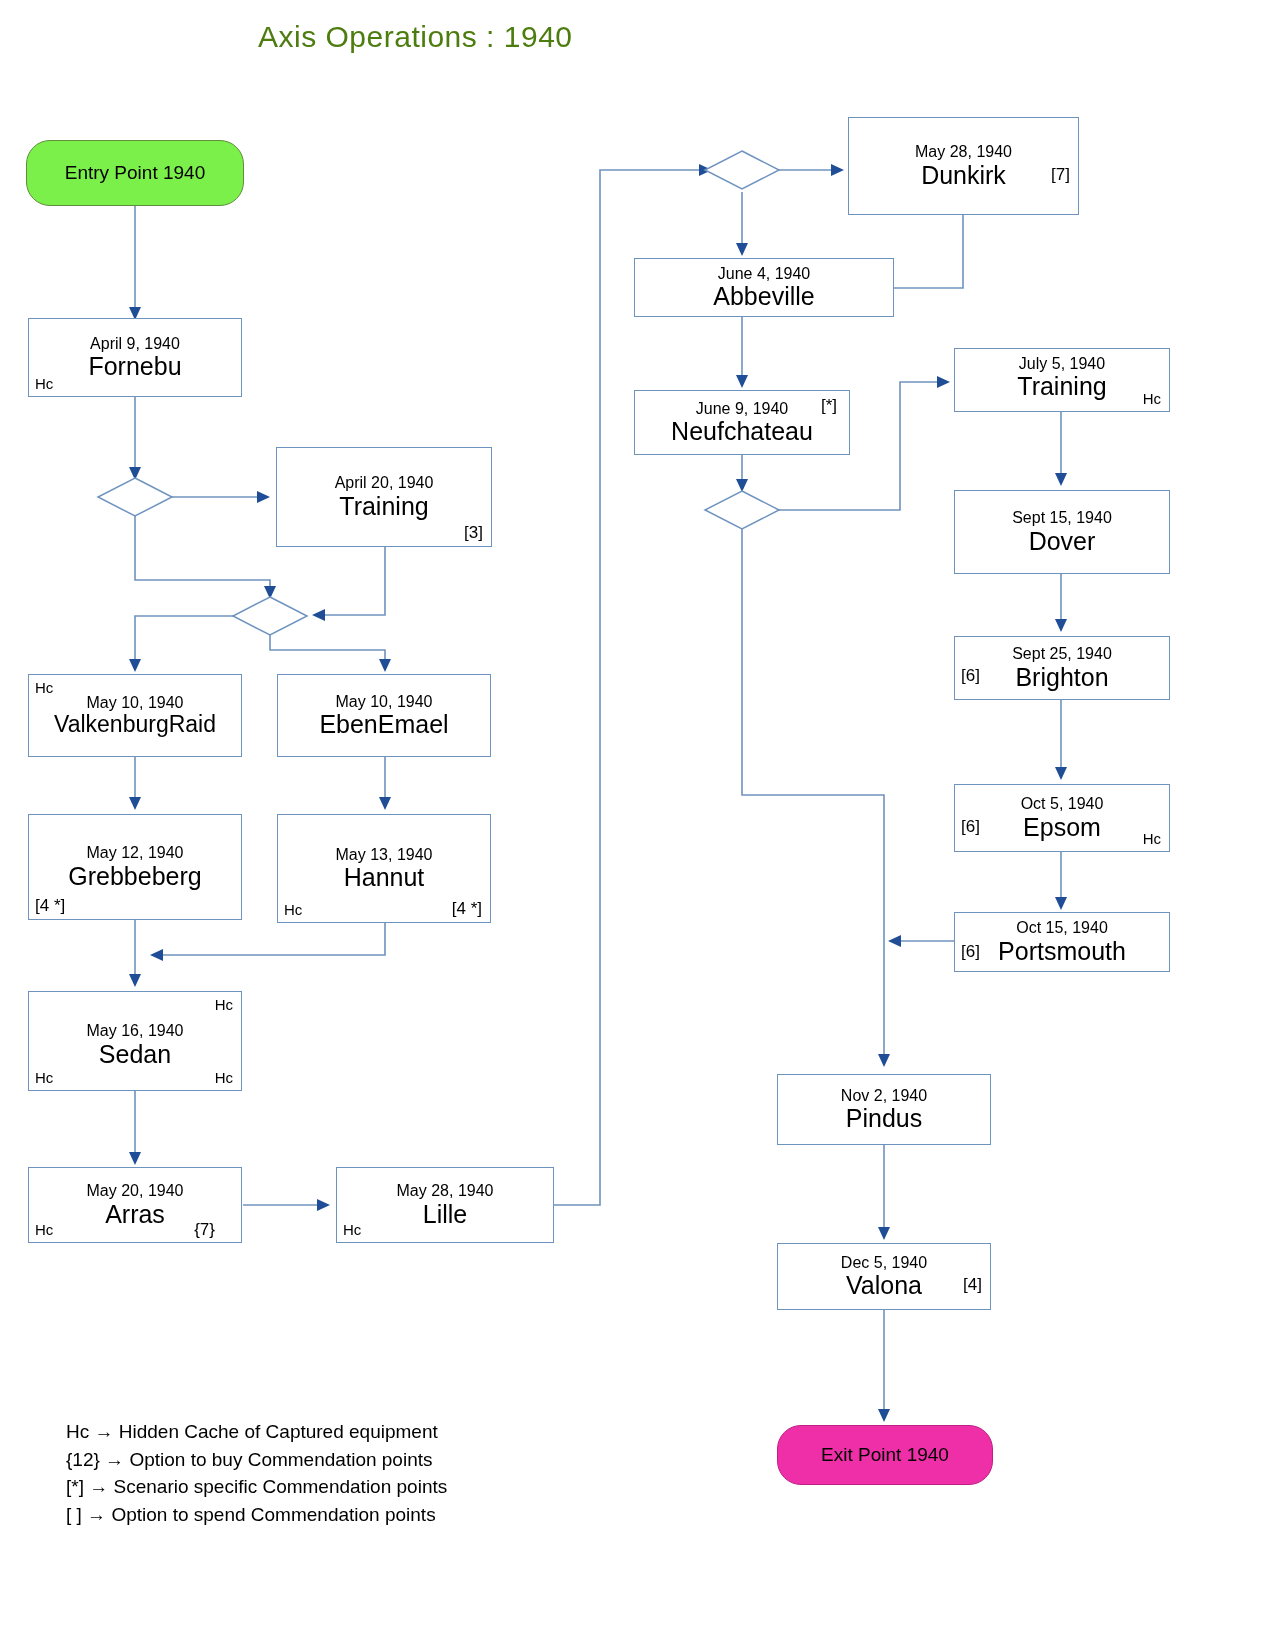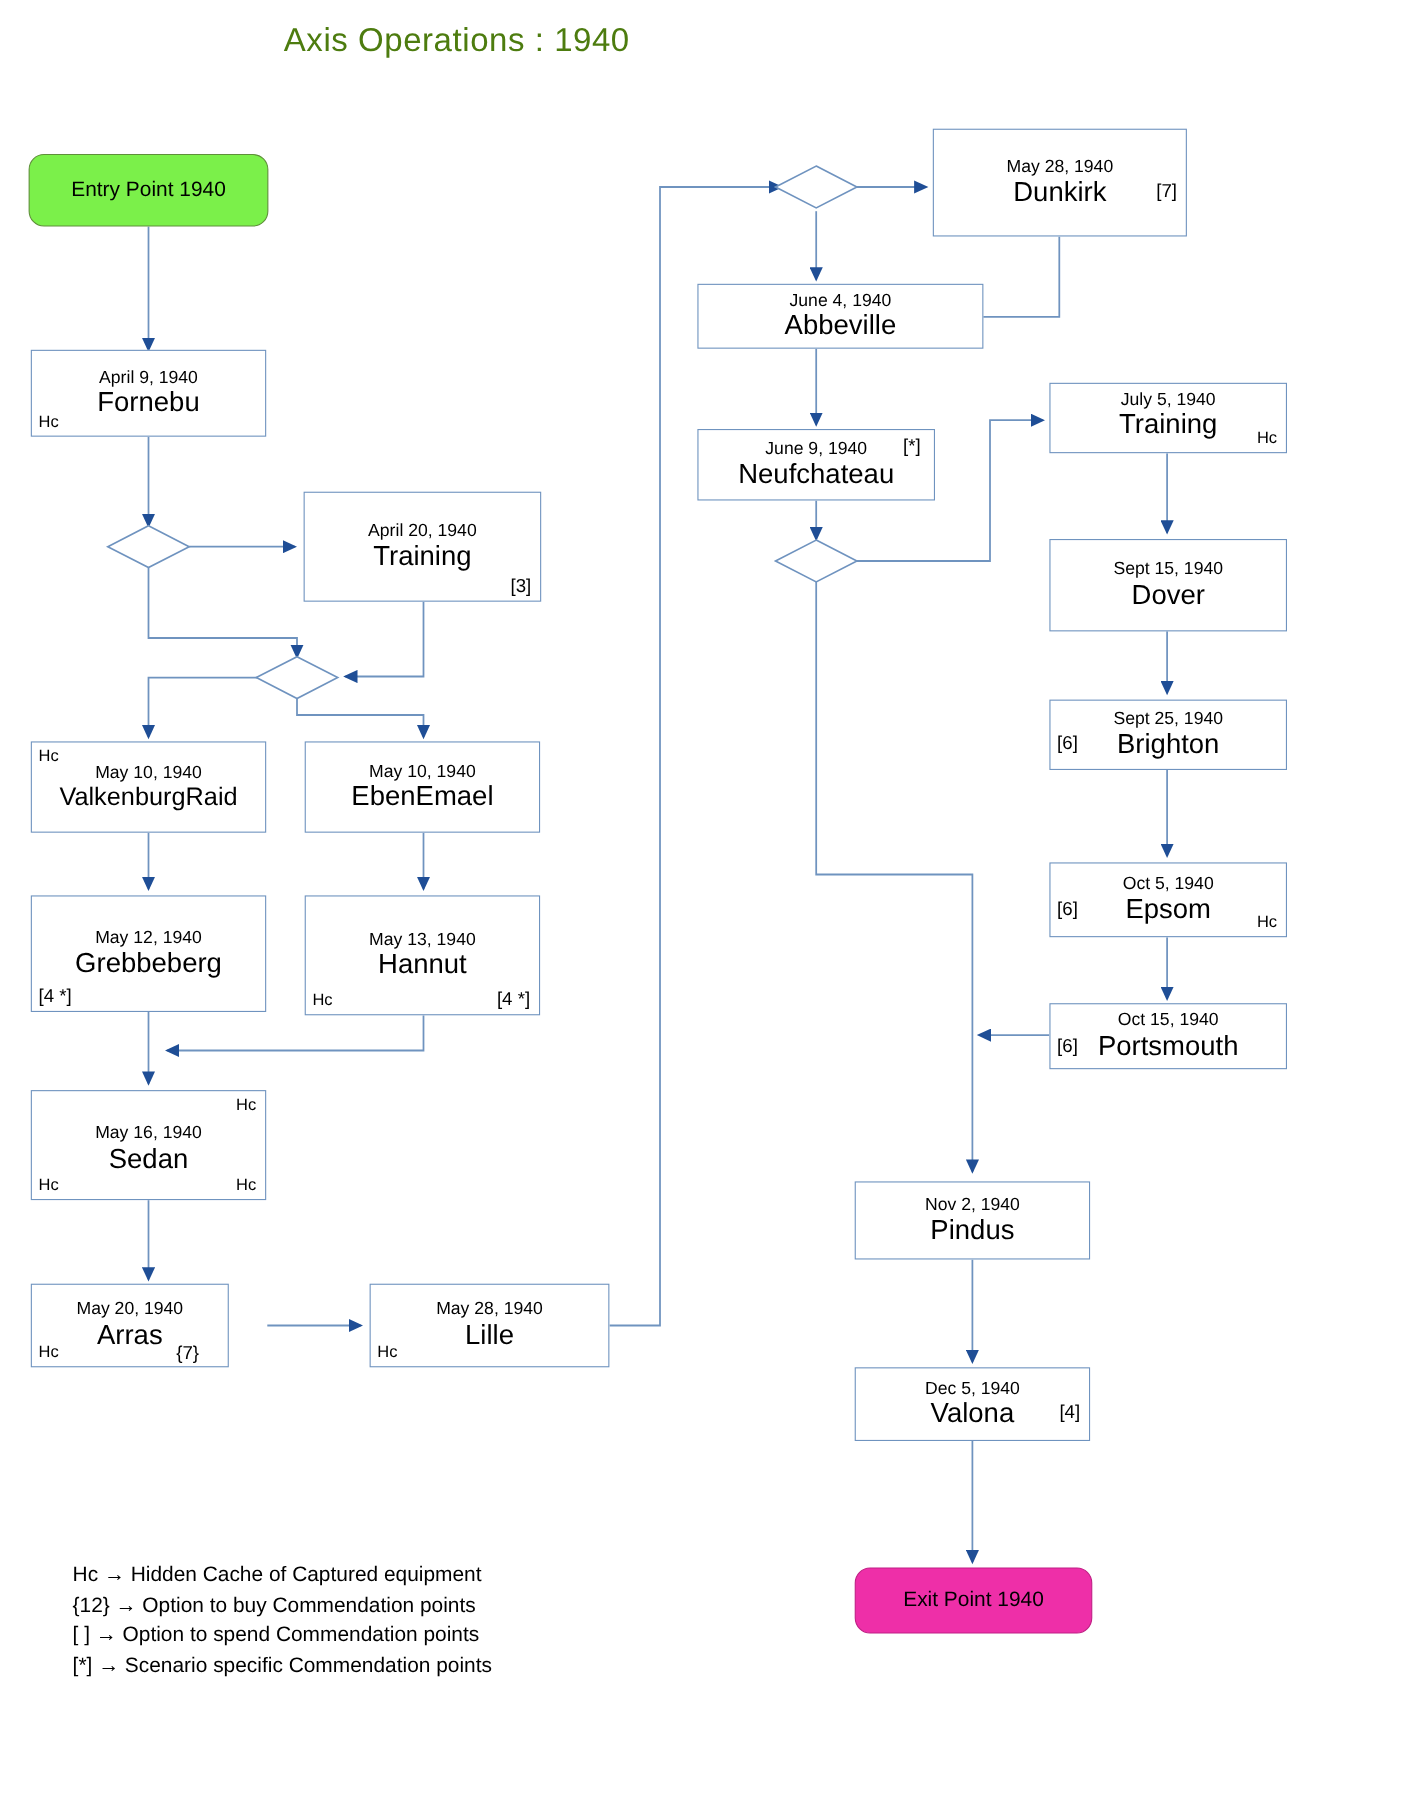--- a/index.html
+++ b/index.html
@@ -11,21 +11,21 @@
     position:absolute;left:258px;top:20px;
     font-size:30px;color:#4d7c0f;letter-spacing:.5px;white-space:nowrap;
   }
 
   .node{position:absolute;box-sizing:border-box;}
 
   .proc{
     border:1px solid #6f93bf;background:#ffffff;
   }
   .term{
-    border:1px solid #5f8f3a;border-radius:14px;background:#7bf04a;
+    border:1px solid #5f8f3a;border-radius:24px;background:#7bf04a;
   }
   .term.exit{border:1px solid #c01f85;background:#ee2fa8;}
 
   
   .stack{
     position:absolute;left:0;right:0;top:50%;transform:translateY(-50%);
     text-align:center;line-height:1.05;pointer-events:none;
   }
   .date{font-size:16px;display:block;margin-bottom:1px;}
   .name{font-size:25px;display:block;}
@@ -184,21 +184,21 @@
   <div class="node proc" style="left:28px;top:991px;width:214px;height:100px;">
     <div class="stack" style="top:54%;">
       <span class="date">May 16, 1940</span>
       <span class="name">Sedan</span>
     </div>
     <div class="tag tr">Hc</div>
     <div class="tag bl">Hc</div>
     <div class="tag br">Hc</div>
   </div>
 
-  <div class="node proc" style="left:28px;top:1167px;width:180px;height:76px;">
+  <div class="node proc" style="left:28px;top:1167px;width:214px;height:76px;">
     <div class="stack">
       <span class="date">May 20, 1940</span>
       <span class="name">Arras</span>
     </div>
     <div class="tag bl">Hc</div>
     <div class="tag br big" style="right:26px;bottom:4px;">{7}</div>
   </div>
 
   <div class="node proc" style="left:336px;top:1167px;width:218px;height:76px;">
     <div class="stack">
@@ -286,17 +286,17 @@
     <div class="tag mr big" style="top:62%;">[4]</div>
   </div>
 
   <div class="node term exit" style="left:777px;top:1425px;width:216px;height:60px;">
     <div class="termlabel">Exit Point 1940</div>
   </div>
 
   <div class="legend">
     <div>Hc → Hidden Cache of Captured equipment</div>
     <div>{12} → Option to buy Commendation points</div>
+    <div>[*] →  Scenario specific Commendation points</div>
     <div>[ ] → Option to spend Commendation points</div>
-    <div>[*] →  Scenario specific Commendation points</div>
   </div>
 
 </div>
 
 </body></html>

